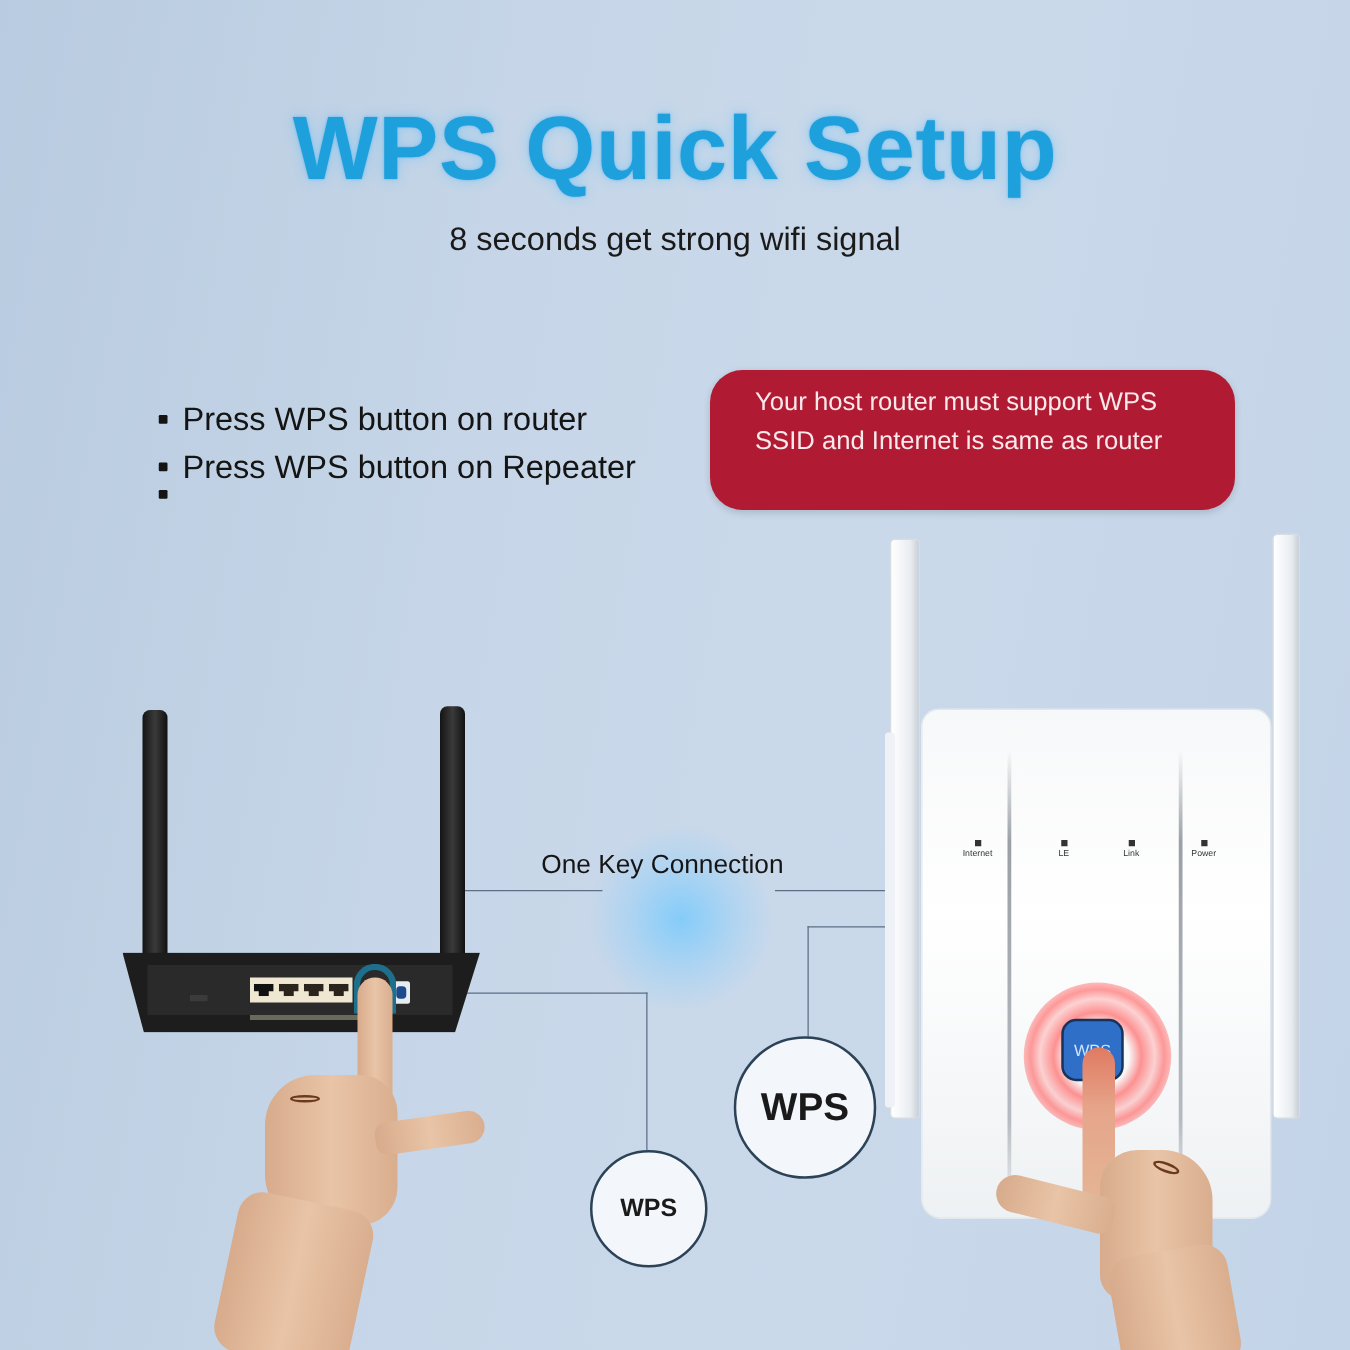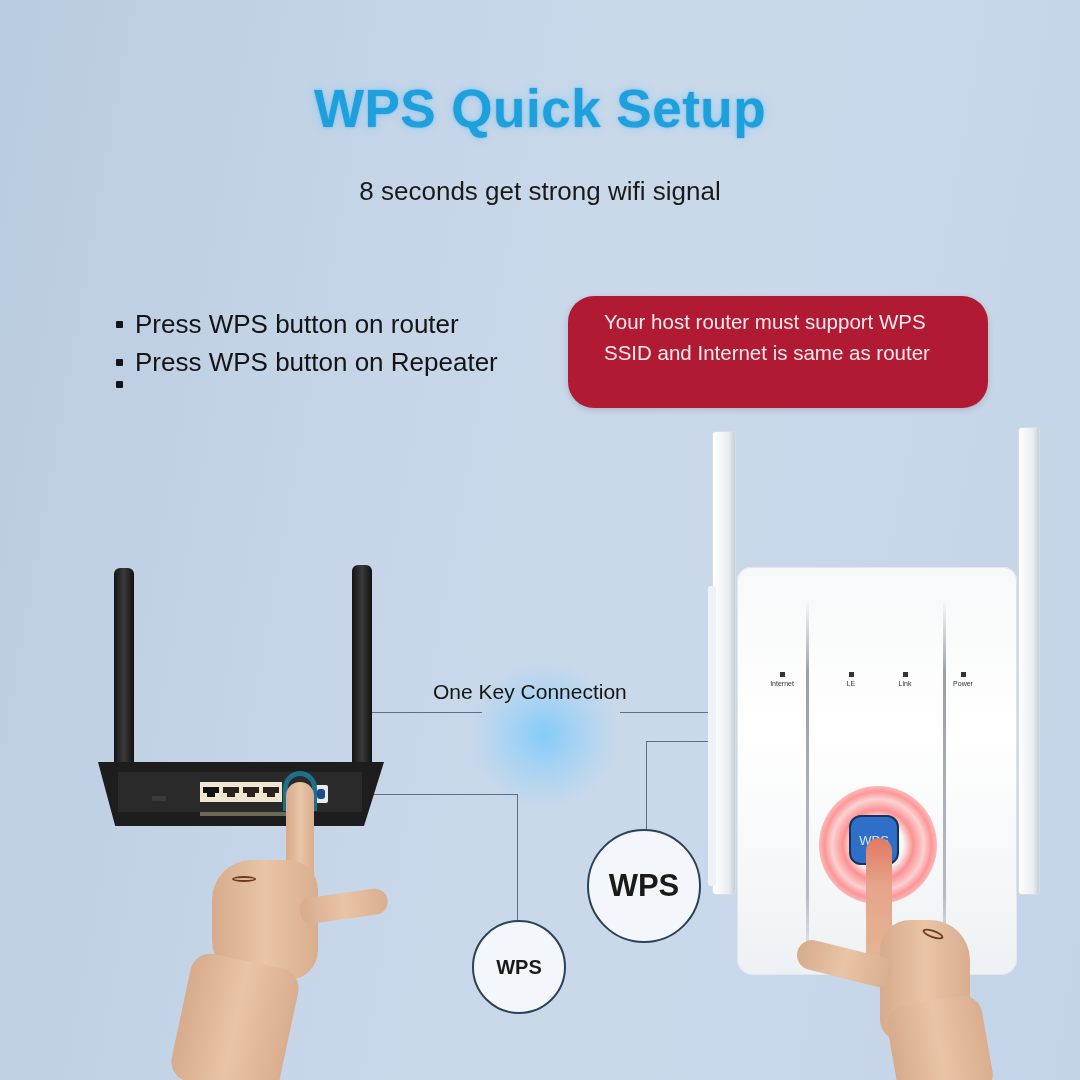--- a/index.html
+++ b/index.html
@@ -1,24 +1,24 @@
 <!DOCTYPE html>
 <html><head>
 <meta charset="utf-8">
 <style>
   html, body { margin:0; padding:0; }
   body { width:1080px; height:1080px; overflow:hidden; position:relative;
     font-family: "Liberation Sans", sans-serif;
     background: linear-gradient(100deg, #b9cbe0 0%, #c6d6e8 35%, #cad9ea 60%, #c4d4e8 100%); }
   .abs { position:absolute; }
-  .title { left:0; width:1080px; top:78px; text-align:center; font-weight:bold; font-size:53px;
+  .title { left:0; width:1080px; top:78px; text-align:center; font-weight:bold; font-size:72px;
     color:#1ea0dc; letter-spacing:0.5px;
     text-shadow: 0 0 10px rgba(80,190,255,0.45), 0 0 2px rgba(40,150,220,0.6); }
   .subtitle { left:0; width:1080px; top:176px; text-align:center; font-size:26px; color:#1a1a1a; }
-  .bullets { left:112px; top:305px; margin:0; padding:0; list-style:none; }
+  .bullets { left:112px; top:305px; margin:11px; padding:0; list-style:none; }
   .bullets li { font-size:26px; color:#141414; line-height:38px; display:flex; align-items:center; }
   .bullets li .dot { width:7px; height:7px; background:#141414; border-radius:1px; margin:0 12px 0 4px; }
   .warn { left:568px; top:296px; width:420px; height:112px; background:#b01b33; border-radius:26px;
     box-shadow: 0 2px 6px rgba(0,0,0,0.15); }
   .warn p { margin:0; position:absolute; left:36px; color:#fbe9ec; font-size:20.5px; }
   .conn-label { left:433px; top:680px; font-size:21px; color:#151515; }
   .glow { left:470px; top:660px; width:150px; height:150px; border-radius:50%;
     background: radial-gradient(circle, rgba(110,200,255,0.75) 0%, rgba(130,205,255,0.35) 40%, rgba(150,210,255,0) 70%); }
   .line { background:#5b6f86; }
   .bubble { border-radius:50%; background:#f3f7fb; border:2px solid #2c4257; display:flex;

